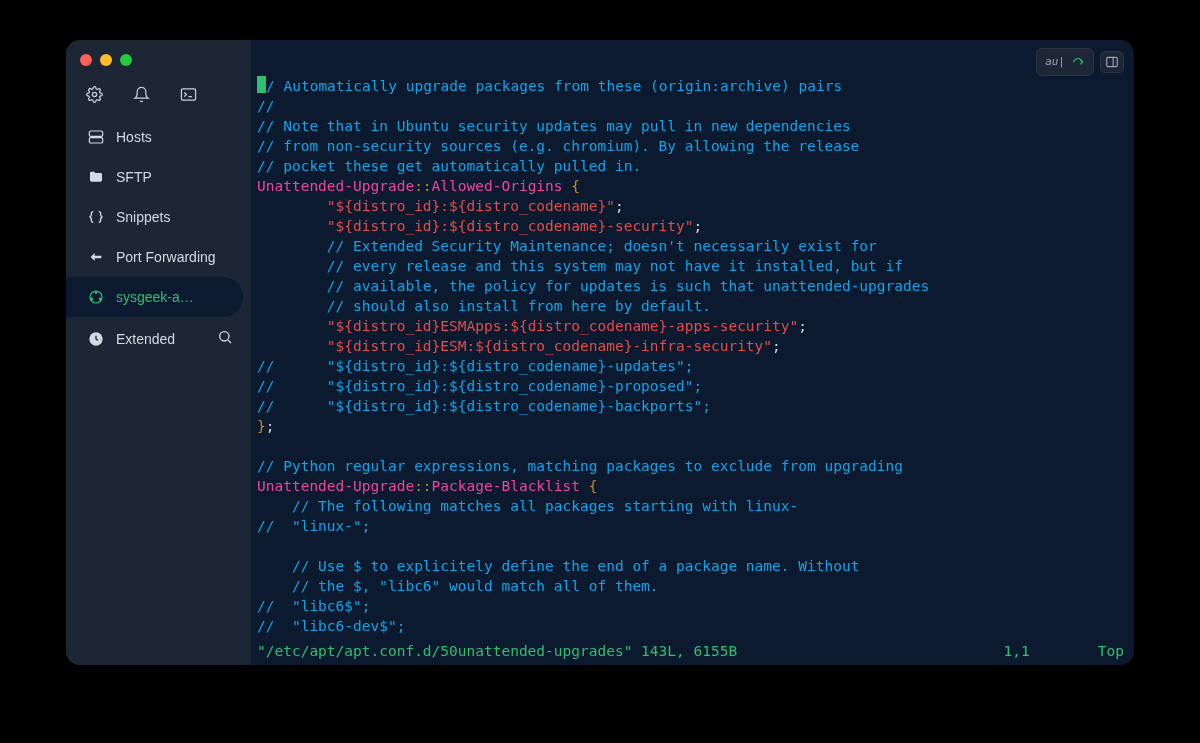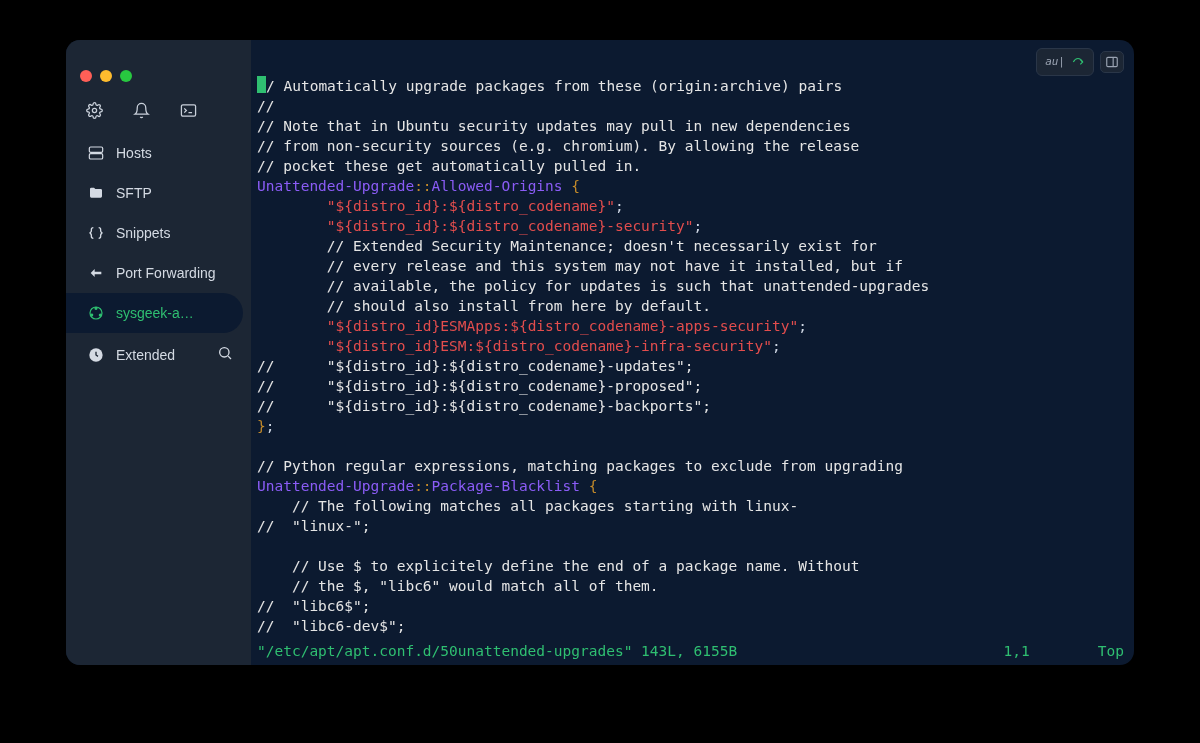--- a/index.html
+++ b/index.html
@@ -12,21 +12,21 @@
     border-radius: 14px;
     box-shadow: 0 4px 20px rgba(0,0,0,0.6);
     display: flex;
     overflow: hidden;
   }
   .sidebar {
     width: 185px;
     background: #1c2634;
     display: flex;
     flex-direction: column;
-    padding-top: 26px;
+    padding-top: 10px;
     flex-shrink: 0;
   }
   .traffic-lights {
     display: flex;
     gap: 8px;
     padding: 4px 0 16px 14px;
   }
   .tl { width: 12px; height: 12px; border-radius: 50%; }
   .tl-red { background: #ff5f57; }
   .tl-yellow { background: #febc2e; }
@@ -101,22 +101,22 @@
     white-space: pre;
     overflow: hidden;
   }
   .cursor-block {
     display: inline-block;
     width: 9px;
     height: 17px;
     background: #2fbf71;
     vertical-align: -2px;
   }
-  .c-comment { color: #e5e5e5; }
-  .c-key     { color: #8b5cf6; }
+  .c-comment { color: #0ea5e9; }
+  .c-key     { color: #ec4899; }
   .c-delim   { color: #c38a2a; }
   .c-str     { color: #e34d4d; }
   .status {
     position: absolute;
     left: 6px; right: 10px; bottom: 4px;
     display: flex;
     color: #2fbf71;
     font-family: "SF Mono", ui-monospace, Menlo, Consolas, monospace;
     font-size: 14.5px;
   }

